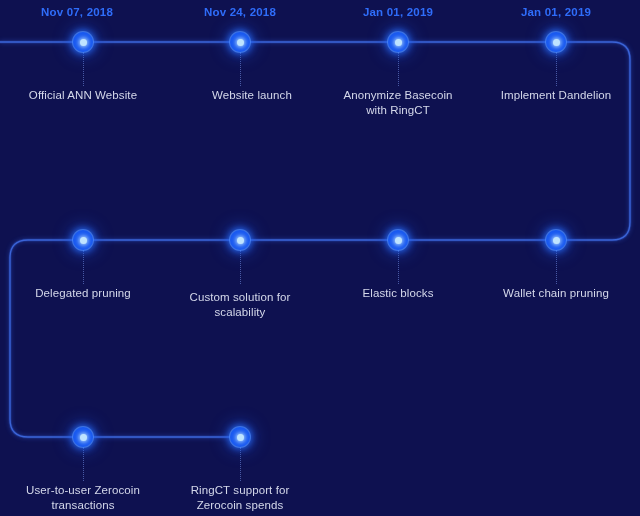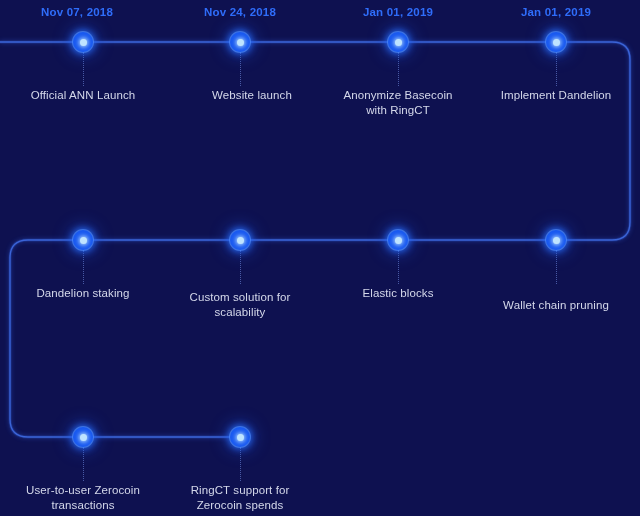--- a/index.html
+++ b/index.html
@@ -86,47 +86,47 @@
       </filter>
     </defs>
     <path id="track-glow" fill="none" stroke="#2a4fc0" stroke-width="3" opacity="0.45" filter="url(#trackGlow)" d="M 0 42 L 612 42 Q 630 42 630 60 L 630 222 Q 630 240 612 240 L 28 240 Q 10 240 10 258 L 10 419 Q 10 437 28 437 L 248 437"></path>
     <path id="track-line" fill="none" stroke="#3b64d8" stroke-width="1.4" d="M 0 42 L 612 42 Q 630 42 630 60 L 630 222 Q 630 240 612 240 L 28 240 Q 10 240 10 258 L 10 419 Q 10 437 28 437 L 248 437"></path>
   </svg>
 
   <div id="nodes-layer">
       <div class="date" style="left: 77px; top: 6px;">Nov 07, 2018</div>
       <div class="stem" style="left: 83px; top: 52px; height: 34px;"></div>
       <div class="node" style="left: 83px; top: 42px;"></div>
-      <div class="label" style="left: 83px; top: 88px;">Official ANN Launch</div>
+      <div class="label" style="left: 83px; top: 88px;">Official ANN Website</div>
       <div class="date" style="left: 240px; top: 6px; text-align: right;">Nov 24, 2018</div>
       <div class="stem" style="left: 240px; top: 52px; height: 34px;"></div>
       <div class="node" style="left: 240px; top: 42px;"></div>
       <div class="label" style="left: 252px; top: 88px;">Website launch</div>
       <div class="date" style="left: 398px; top: 6px;">Jan 01, 2019</div>
       <div class="stem" style="left: 398px; top: 52px; height: 34px;"></div>
       <div class="node" style="left: 398px; top: 42px;"></div>
       <div class="label" style="left: 398px; top: 88px;">Anonymize Basecoin
 with RingCT</div>
       <div class="date" style="left: 556px; top: 6px;">Jan 01, 2019</div>
       <div class="stem" style="left: 556px; top: 52px; height: 34px;"></div>
       <div class="node" style="left: 556px; top: 42px;"></div>
       <div class="label" style="left: 556px; top: 88px;">Implement Dandelion</div>
       <div class="stem" style="left: 83px; top: 250px; height: 34px;"></div>
       <div class="node" style="left: 83px; top: 240px;"></div>
-      <div class="label" style="left: 83px; top: 286px;">Dandelion staking</div>
+      <div class="label" style="left: 83px; top: 286px;">Delegated pruning</div>
       <div class="stem" style="left: 240px; top: 250px; height: 34px;"></div>
       <div class="node" style="left: 240px; top: 240px;"></div>
       <div class="label" style="left: 240px; top: 290px;">Custom solution for
 scalability</div>
       <div class="stem" style="left: 398px; top: 250px; height: 34px;"></div>
       <div class="node" style="left: 398px; top: 240px;"></div>
       <div class="label" style="left: 398px; top: 286px;">Elastic blocks</div>
       <div class="stem" style="left: 556px; top: 250px; height: 34px;"></div>
       <div class="node" style="left: 556px; top: 240px;"></div>
-      <div class="label" style="left: 556px; top: 286px; margin-top: 12px;">Wallet chain pruning</div>
+      <div class="label" style="left: 556px; top: 286px;">Wallet chain pruning</div>
       <div class="stem" style="left: 83px; top: 447px; height: 34px;"></div>
       <div class="node" style="left: 83px; top: 437px;"></div>
       <div class="label" style="left: 83px; top: 483px;">User-to-user Zerocoin
 transactions</div>
       <div class="stem" style="left: 240px; top: 447px; height: 34px;"></div>
       <div class="node" style="left: 240px; top: 437px;"></div>
       <div class="label" style="left: 240px; top: 483px;">RingCT support for
 Zerocoin spends</div>
     </div>
 

